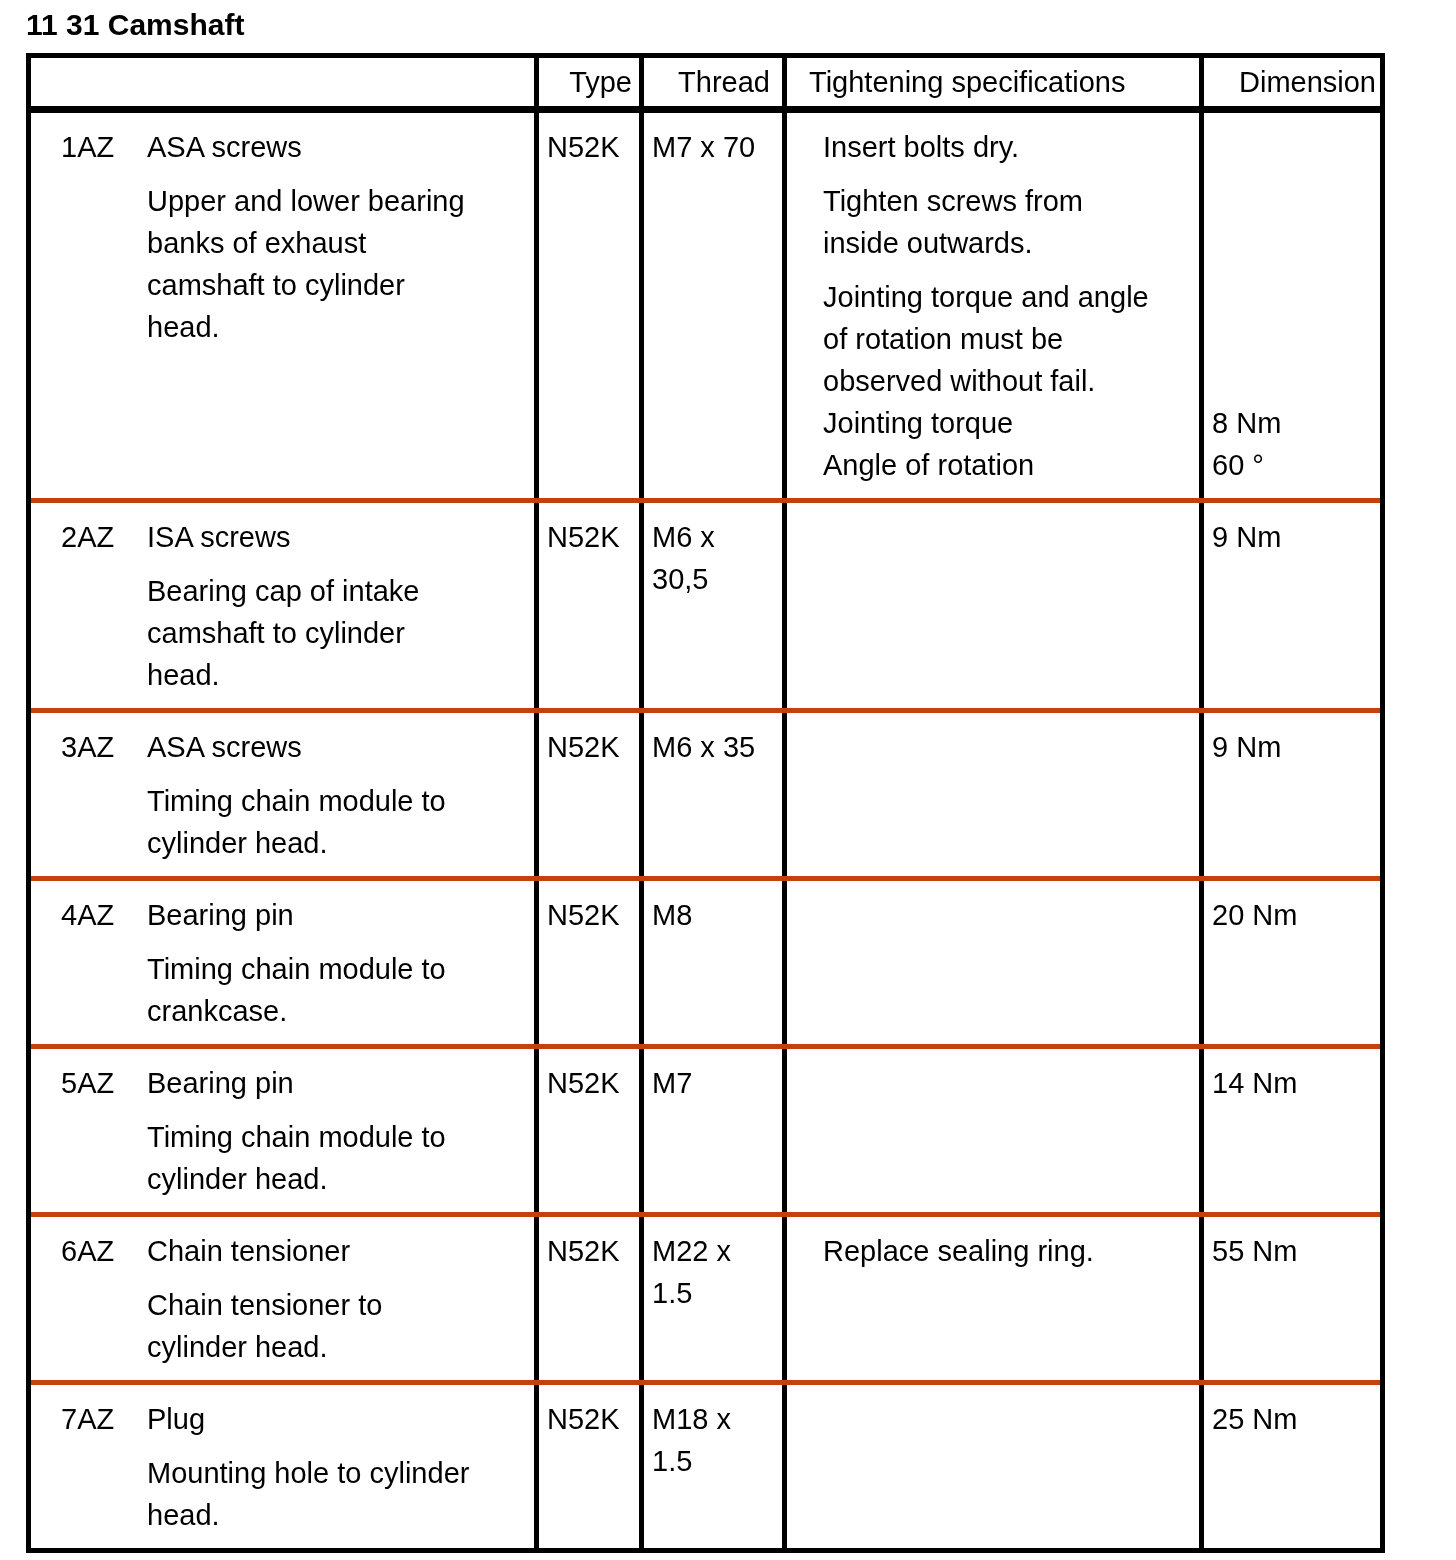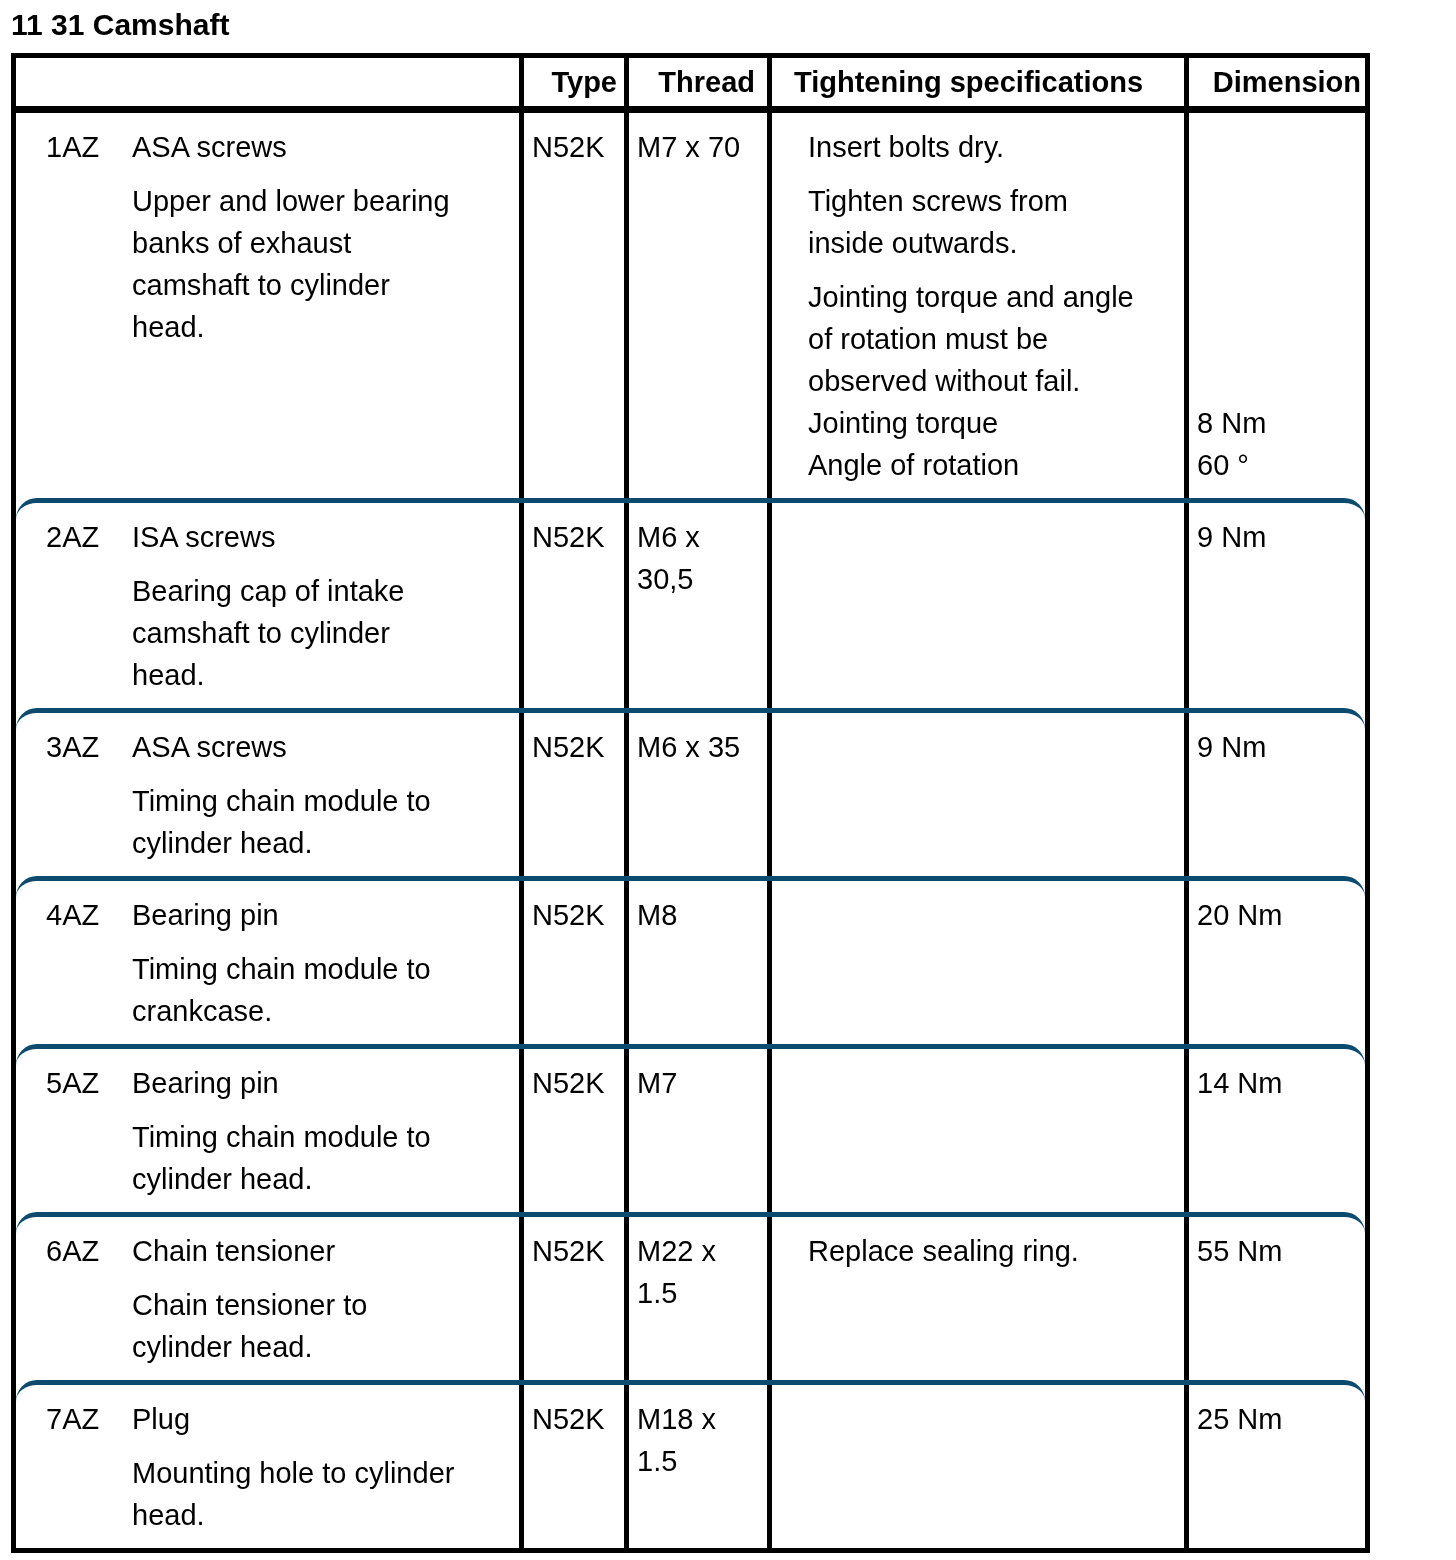--- a/index.html
+++ b/index.html
@@ -7,21 +7,21 @@
     padding: 0;
     background: #ffffff;
     width: 1456px;
     height: 1560px;
     font-family: "Liberation Sans", sans-serif;
     color: #000000;
     -webkit-font-smoothing: antialiased;
   }
   .page {
     position: absolute;
-    left: 11px;
+    left: 26px;
     top: 4px;
     width: 1359px;
   }
   .title {
     font-size: 30px;
     font-weight: 700;
     line-height: 42px;
     margin: 0 0 7px 0;
     letter-spacing: 0px;
   }
@@ -33,36 +33,35 @@
   }
   .trow {
     display: grid;
     grid-template-columns: 503px 105px 143px 417px 181px;
     box-sizing: border-box;
   }
   .thead {
     border-bottom: 7px solid #000;
   }
   #rows .trow + .trow {
-    border-top: 5px solid #0c4a6e;
-    border-radius: 21px;
+    border-top: 5px solid #c2410c;
   }
   .cell {
     box-sizing: border-box;
     padding: 13px 8px 12px 8px;
     font-size: 29px;
     line-height: 42px;
     overflow: hidden;
   }
   .c-type, .c-thread, .c-specs, .c-dim {
     border-left: 5px solid #000;
   }
   
   .thead .cell {
-    font-weight: 700;
+    font-weight: 400;
     padding: 3px 8px 3px 8px;
     min-height: 43px;
   }
   .thead .c-type  { text-align: right; padding-right: 7px; }
   .thead .c-thread{ text-align: right; padding-right: 12px; }
   .thead .c-specs { text-align: left;  padding-left: 22px; }
   .thead .c-dim   { text-align: right; padding-right: 4px; }
   
   .c-item { display: flex; padding-left: 30px; }
   .item-id { width: 86px; flex: none; }

